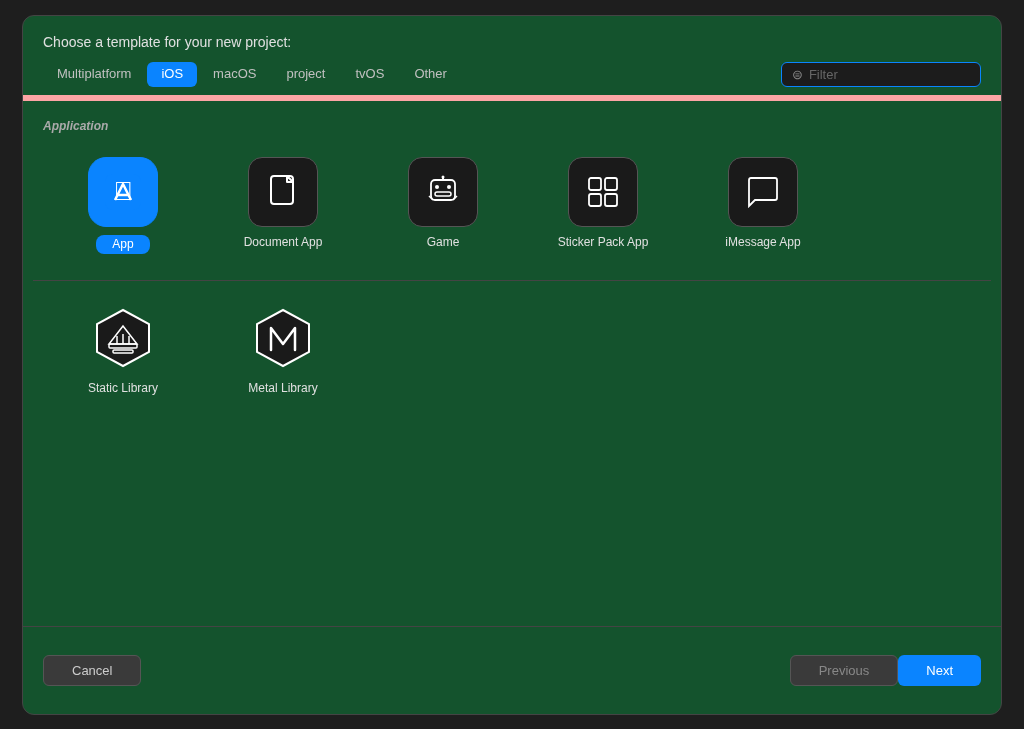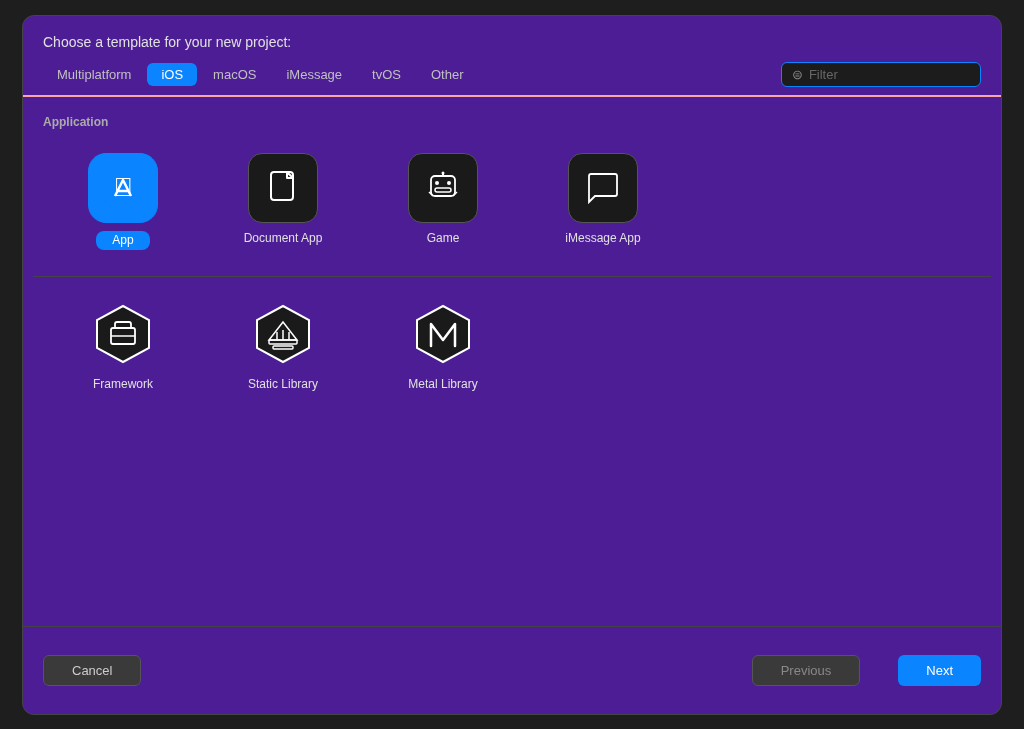--- a/index.html
+++ b/index.html
@@ -6,41 +6,40 @@
     body {
       background: #1e1e1e;
       display: flex;
       align-items: center;
       justify-content: center;
       width: 1024px;
       height: 729px;
       font-family: -apple-system, BlinkMacSystemFont, 'Helvetica Neue', Arial, sans-serif;
     }
     .dialog {
-      background: #4c1d95;
+      background: #14532d;
       border-radius: 12px;
       width: 980px;
       height: 700px;
       display: flex;
       flex-direction: column;
       border: 1px solid #444;
       overflow: hidden;
       position: relative;
     }
     .dialog-title {
       color: #e0e0e0;
       font-size: 14px;
       font-weight: 400;
       padding: 18px 20px 12px 20px;
     }
     .tab-bar {
       display: flex;
-      align-items: center;
       padding: 0 20px;
-      border-bottom: 2px solid #fca5a5;
+      border-bottom: 6px solid #fca5a5;
       padding-bottom: 8px;
     }
     .tab {
       color: #c0c0c0;
       font-size: 13px;
       padding: 4px 14px;
       border-radius: 6px;
       cursor: pointer;
       margin-right: 2px;
     }
@@ -81,20 +80,21 @@
     }
     .content-area::-webkit-scrollbar { width: 8px; }
     .content-area::-webkit-scrollbar-track { background: #2b2b2b; }
     .content-area::-webkit-scrollbar-thumb { background: #555; border-radius: 4px; }
     .section-label {
       color: #aaa;
       font-size: 12px;
       font-weight: 600;
       padding: 8px 10px 12px 10px;
       text-transform: none;
+      font-style: italic;
     }
     .section-divider {
       border: none;
       border-top: 1px solid #444;
       margin: 10px 0;
     }
     .grid {
       display: flex;
       flex-wrap: wrap;
       padding: 0 10px;
@@ -161,25 +161,24 @@
       border: 1px solid #555;
     }
     .btn-prev {
       background: #3a3a3a;
       color: #888;
       border: 1px solid #555;
     }
     .btn-next {
       background: #0a84ff;
       color: #fff;
-      margin-left: 28px;
     }
     .footer-right {
       display: flex;
-      gap: 10px;
+      gap: 0;
     }
     
     .hex-wrap {
       width: 70px;
       height: 70px;
       display: flex;
       align-items: center;
       justify-content: center;
       margin-bottom: 8px;
     }
@@ -197,21 +196,21 @@
 </head>
 <body>
 
 <div class="dialog">
   <div class="dialog-title">Choose a template for your new project:</div>
 
   <div class="tab-bar">
     <div class="tab">Multiplatform</div>
     <div class="tab active">iOS</div>
     <div class="tab">macOS</div>
-    <div class="tab">iMessage</div>
+    <div class="tab">project</div>
     <div class="tab">tvOS</div>
     <div class="tab">Other</div>
 
     <div class="filter-box">
       <span class="filter-icon">⊜</span>
       <input class="filter-input" type="text" placeholder="Filter" style="">
     </div>
   </div>
 
   <div class="content-area">
@@ -256,48 +255,47 @@
             <line x1="22" y1="8" x2="22" y2="10" stroke="white" stroke-width="2"></line>
             <circle cx="22" cy="7" r="1.5" fill="white"></circle>
             <path d="M8 26 L12 30" stroke="white" stroke-width="1.5"></path>
             <path d="M36 26 L32 30" stroke="white" stroke-width="1.5"></path>
           </svg>
         </div>
         <span class="template-name">Game</span>
       </div>
 
 
-
       <div class="template-item">
         <div class="icon-wrap dark-icon">
           <svg viewBox="0 0 44 44" fill="none">
+            <rect x="8" y="8" width="12" height="12" rx="2" stroke="white" stroke-width="1.8" fill="none"></rect>
+            <rect x="24" y="8" width="12" height="12" rx="2" stroke="white" stroke-width="1.8" fill="none"></rect>
+            <rect x="8" y="24" width="12" height="12" rx="2" stroke="white" stroke-width="1.8" fill="none"></rect>
+            <rect x="24" y="24" width="12" height="12" rx="2" stroke="white" stroke-width="1.8" fill="none"></rect>
+          </svg>
+        </div>
+        <span class="template-name">Sticker Pack App</span>
+      </div>
+
+      <div class="template-item">
+        <div class="icon-wrap dark-icon">
+          <svg viewBox="0 0 44 44" fill="none">
             <path d="M8 10 Q8 8 10 8 L34 8 Q36 8 36 10 L36 28 Q36 30 34 30 L14 30 L8 36 L8 10Z" stroke="white" stroke-width="1.8" fill="none"></path>
           </svg>
         </div>
         <span class="template-name">iMessage App</span>
       </div>
 
     </div>
 
     <hr class="section-divider">
 
     <div class="grid">
 
-      <div class="template-item">
-        <div class="hex-wrap">
-          <svg viewBox="0 0 64 64" fill="none">
-            <polygon points="32,4 58,18 58,46 32,60 6,46 6,18" stroke="white" stroke-width="2" fill="#1a1a1a"></polygon>
-
-            <rect x="20" y="26" width="24" height="16" rx="2" stroke="white" stroke-width="1.8" fill="none"></rect>
-            <path d="M24 26 L24 22 Q24 20 26 20 L38 20 Q40 20 40 22 L40 26" stroke="white" stroke-width="1.8" fill="none"></path>
-            <line x1="20" y1="34" x2="44" y2="34" stroke="white" stroke-width="1.5"></line>
-          </svg>
-        </div>
-        <span class="template-name">Framework</span>
-      </div>
 
       <div class="template-item">
         <div class="hex-wrap">
           <svg viewBox="0 0 64 64" fill="none">
             <polygon points="32,4 58,18 58,46 32,60 6,46 6,18" stroke="white" stroke-width="2" fill="#1a1a1a"></polygon>
 
             <rect x="18" y="38" width="28" height="4" rx="1" stroke="white" stroke-width="1.5" fill="none"></rect>
             <rect x="22" y="44" width="20" height="3" rx="1" stroke="white" stroke-width="1.5" fill="none"></rect>
             <polygon points="32,20 18,38 46,38" stroke="white" stroke-width="1.5" fill="none"></polygon>
             <line x1="26" y1="38" x2="26" y2="30" stroke="white" stroke-width="1.5"></line>

